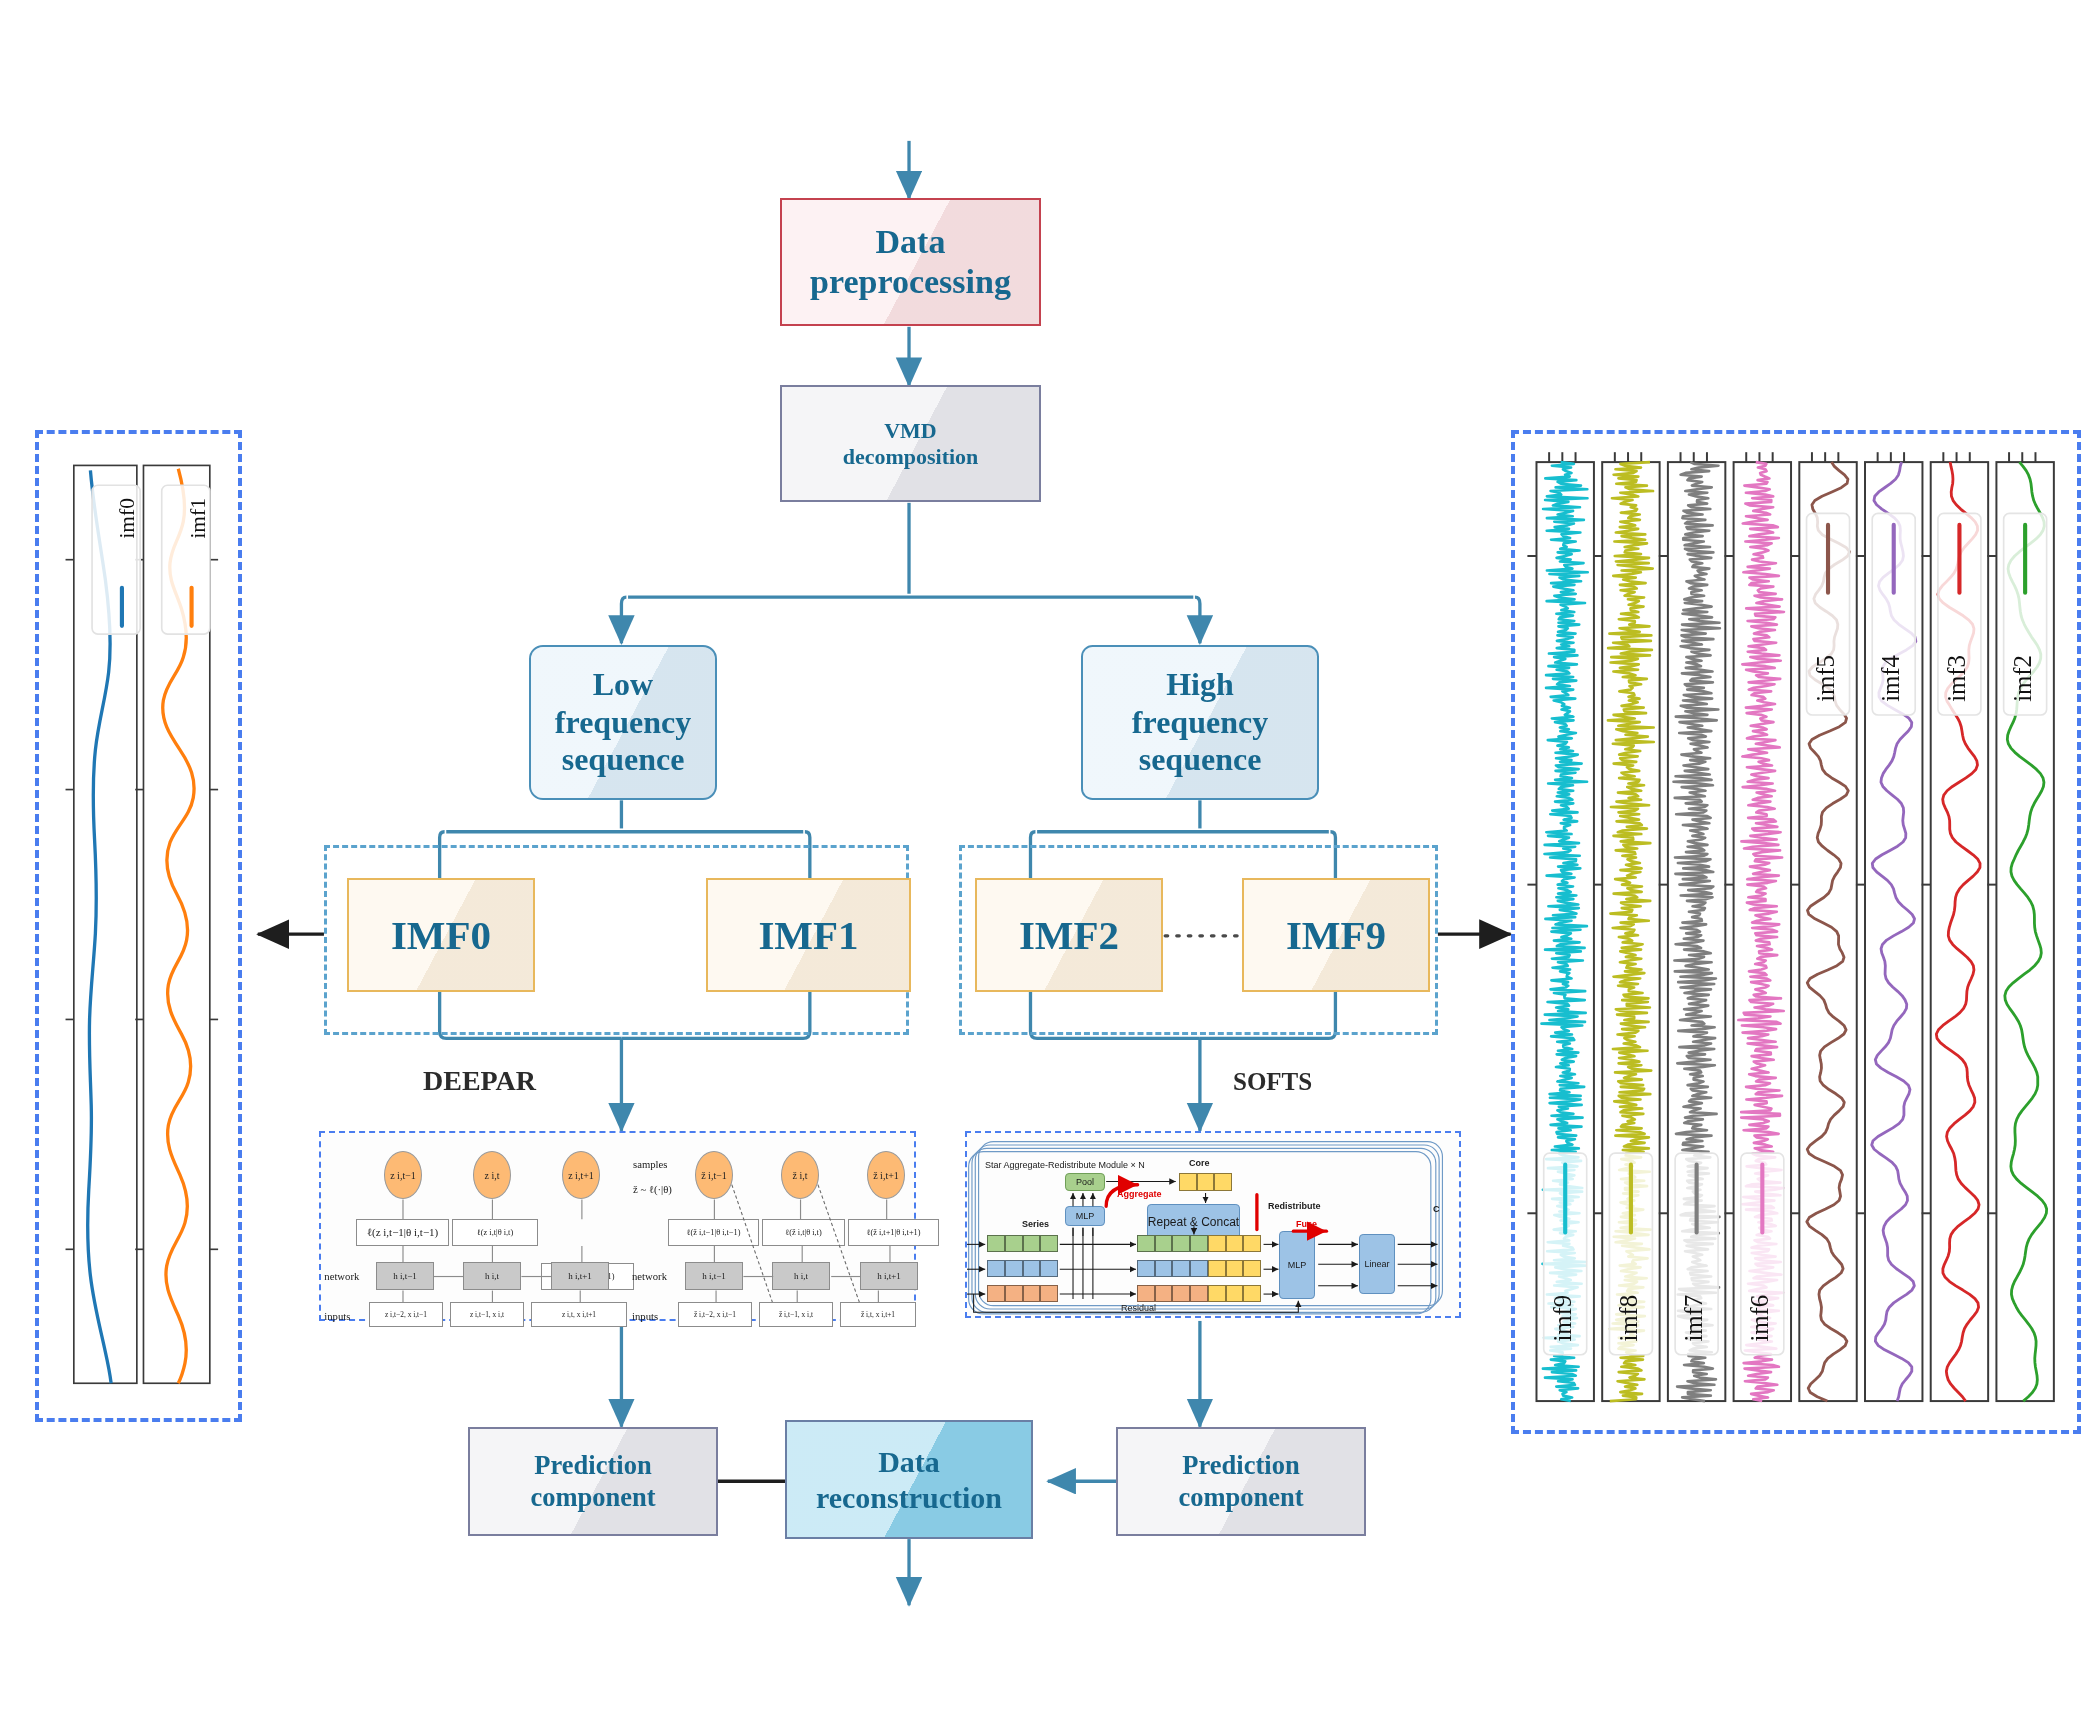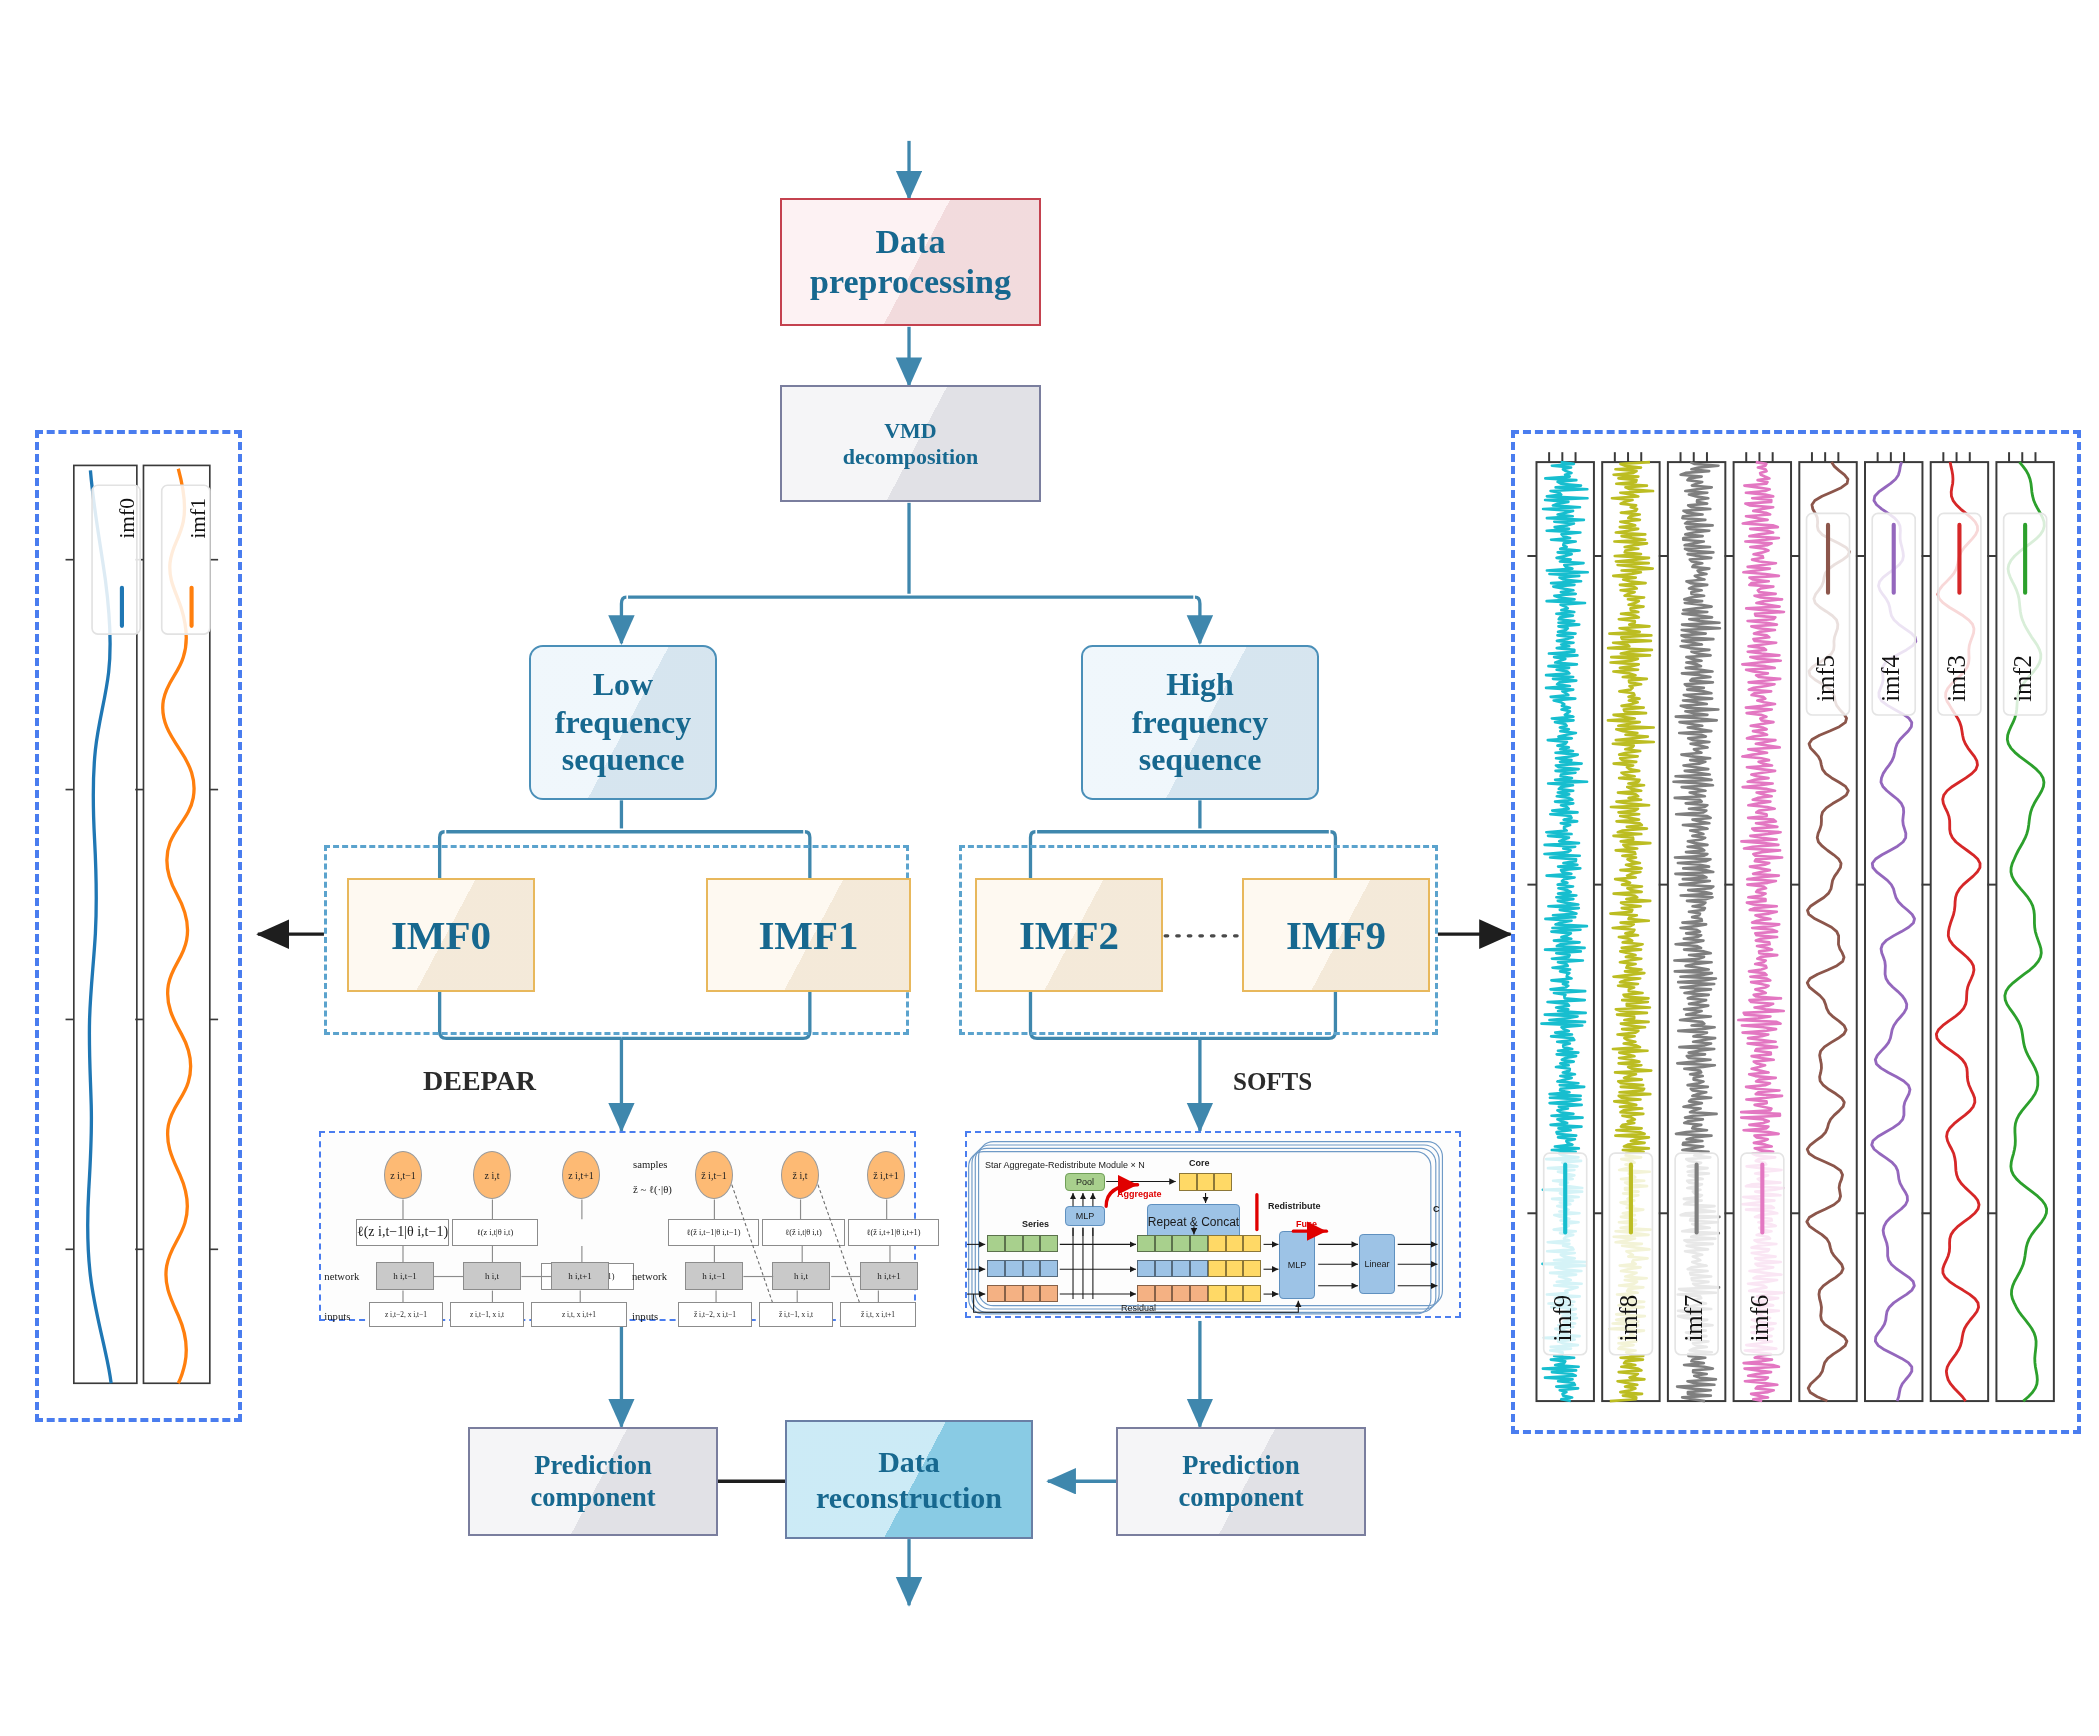--- a/index.html
+++ b/index.html
@@ -206,21 +206,21 @@
   <div class="plain-label" style="left:423px; top:1065px; font-size:28px;">DEEPAR</div>
   <div class="plain-label" style="left:1233px; top:1068px; font-size:25px;">SOFTS</div>
 
   <div class="dash-dot" style="left:319px; top:1131px; width:597px; height:190px; border-width:2.5px; border-style:dashed;">
     <div class="dar" style="inset:0;">
 
       <div class="dar-ell" style="left:63px; top:18px; width:38px; height:48px;">z i,t−1</div>
       <div class="dar-ell" style="left:152px; top:18px; width:38px; height:48px;">z i,t</div>
       <div class="dar-ell" style="left:241px; top:18px; width:38px; height:48px;">z i,t+1</div>
 
-      <div class="dar-box" style="left:35px; top:86px; width:93px; height:26.5px; font-size:14px;">ℓ(z i,t−1|θ i,t−1)</div>
+      <div class="dar-box" style="left:35px; top:86px; width:93px; height:26.5px; font-size:11px;">ℓ(z i,t−1|θ i,t−1)</div>
       <div class="dar-box" style="left:131px; top:86px; width:86px; height:26.5px; font-size:8.3px;">ℓ(z i,t|θ i,t)</div>
       <div class="dar-box" style="left:220px; top:86px; width:93px; height:26.5px; font-size:8.3px;margin-top:44px;">ℓ(z i,t+1|θ i,t+1)</div>
 
       <div class="dar-lbl" style="left:3.3px; top:137px;">network</div>
       <div class="dar-box shade" style="left:55px; top:129px; width:58px; height:28px;">h i,t−1</div>
       <div class="dar-box shade" style="left:142px; top:129px; width:58px; height:28px;">h i,t</div>
       <div class="dar-box shade" style="left:230px; top:129px; width:58px; height:28px;">h i,t+1</div>
 
       <div class="dar-lbl" style="left:3.3px; top:177px;">inputs</div>
       <div class="dar-box" style="left:48px; top:169px; width:74px; height:25px; font-size:7.4px;">z i,t−2, x i,t−1</div>

